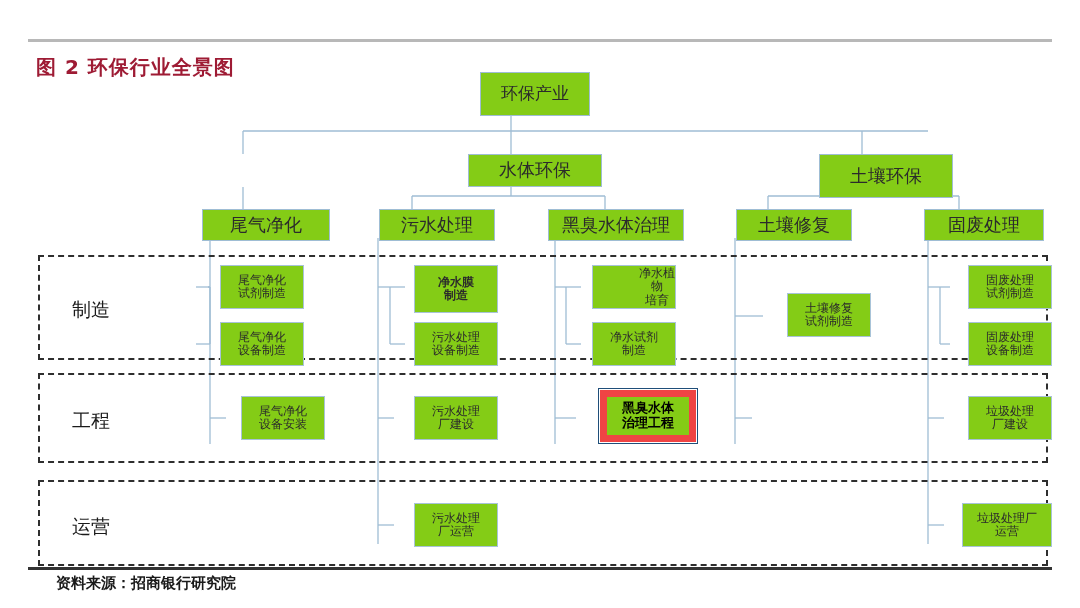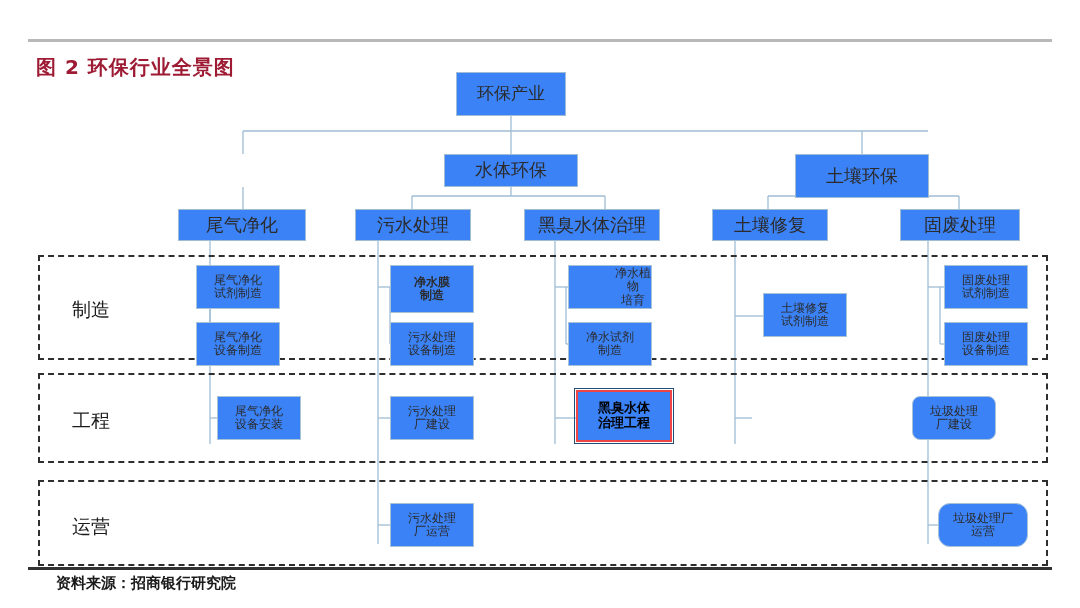--- a/index.html
+++ b/index.html
@@ -35,36 +35,37 @@
     margin-left:20px;
   }
   
   #canvas{position:absolute;left:0;top:44px;width:1080px;height:520px;}
   #wires{position:absolute;left:0;top:0;width:1080px;height:520px;}
 
   
   .node{
     position:absolute;
     box-sizing:border-box;
-    background:#3b82f6;
+    background:#84cc16;
     border:1px solid #9fbdd4;
     display:flex;align-items:center;justify-content:center;
     text-align:center;
     color:#2b2b2b;
     line-height:1.12;
     white-space:pre-line;
     font-family:"DejaVu Sans","Liberation Sans",sans-serif;
+    margin-left:24px;
   }
   .lvl1{font-size:17px;}
   .lvl2{font-size:18px;}
   .lvl3{font-size:18px;}
   .leaf{font-size:12px;border-color:#a8c3d8;}
   .leaf-wide{font-size:12px;}
   .hi{
-    border:2px solid #ef4444;
+    border:7px solid #ef4444;
     outline:1px solid #1f4e79;
     outline-offset:1px;
     font-weight:bold;
     color:#000000;
     font-size:13px;
   }
   
   .band{
     position:absolute;
     box-sizing:border-box;
@@ -199,24 +200,24 @@
 试剂制造</div>
   <div class="node leaf" style="left:944px;top:278px;width:84px;height:44px;">固废处理
 设备制造</div>
 
   <div class="node leaf" style="left:217px;top:352px;width:84px;height:44px;">尾气净化
 设备安装</div>
   <div class="node leaf" style="left:390px;top:352px;width:84px;height:44px;">污水处理
 厂建设</div>
   <div class="node leaf hi" style="left:576px;top:346px;width:96px;height:52px;">黑臭水体
 治理工程</div>
-  <div class="node leaf" style="left:912px;top:352px;width:84px;height:44px;border-radius:8px;">垃圾处理
+  <div class="node leaf" style="left:944px;top:352px;width:84px;height:44px;">垃圾处理
 厂建设</div>
 
   <div class="node leaf" style="left:390px;top:459px;width:84px;height:44px;">污水处理
 厂运营</div>
-  <div class="node leaf leaf-wide" style="left:938px;top:459px;width:90px;height:44px;border-radius:12px;">垃圾处理厂
+  <div class="node leaf leaf-wide" style="left:938px;top:459px;width:90px;height:44px;">垃圾处理厂
 运营</div>
 
 </div>
 
 <div id="footer-rule"></div>
 <div id="source-note">资料来源：招商银行研究院</div>
 
 </body></html>

